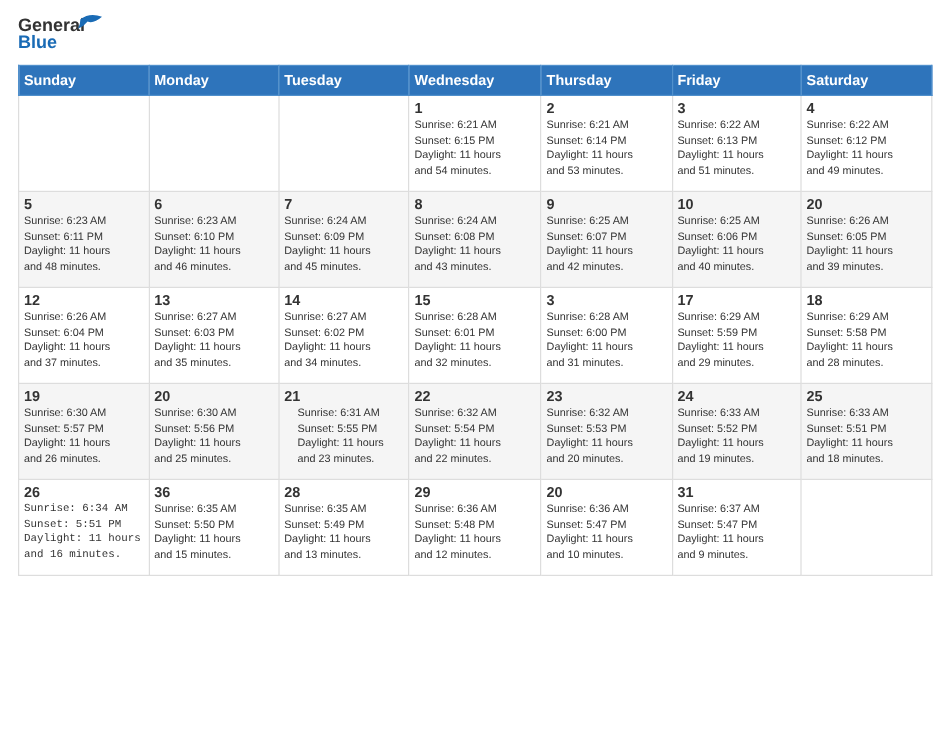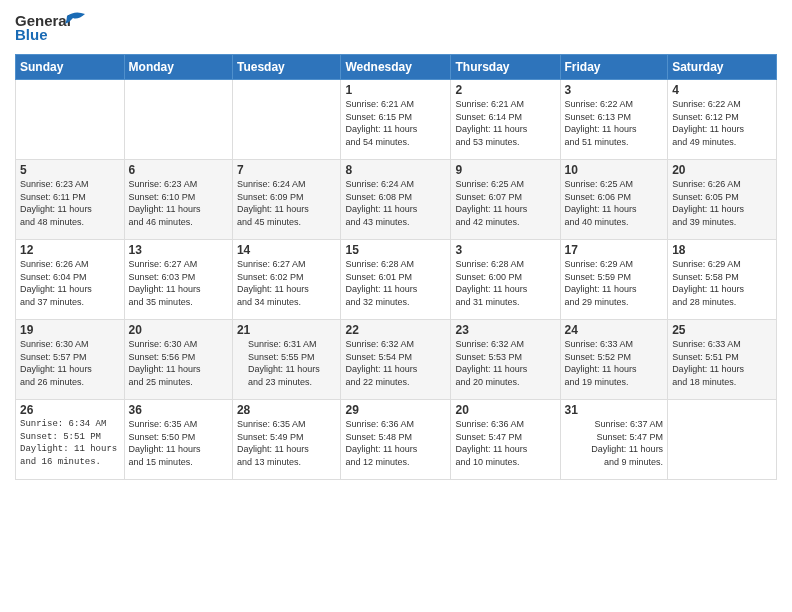--- a/index.html
+++ b/index.html
@@ -332,21 +332,21 @@
           </td>
           <td>
             <span class="day-num">20</span>
             <div class="day-info" style="white-space: pre-line;">Sunrise: 6:36 AM
 Sunset: 5:47 PM
 Daylight: 11 hours
 and 10 minutes.</div>
           </td>
           <td>
             <span class="day-num">31</span>
-            <div class="day-info" style="white-space: pre-line; text-align: right;">Sunrise: 6:37 AM
+            <div class="day-info" style="white-space: pre-line;">Sunrise: 6:37 AM
 Sunset: 5:47 PM
 Daylight: 11 hours
 and 9 minutes.</div>
           </td>
           <td class="empty-cell"></td>
         </tr>
       </tbody>
   </table>
 </div>
 

